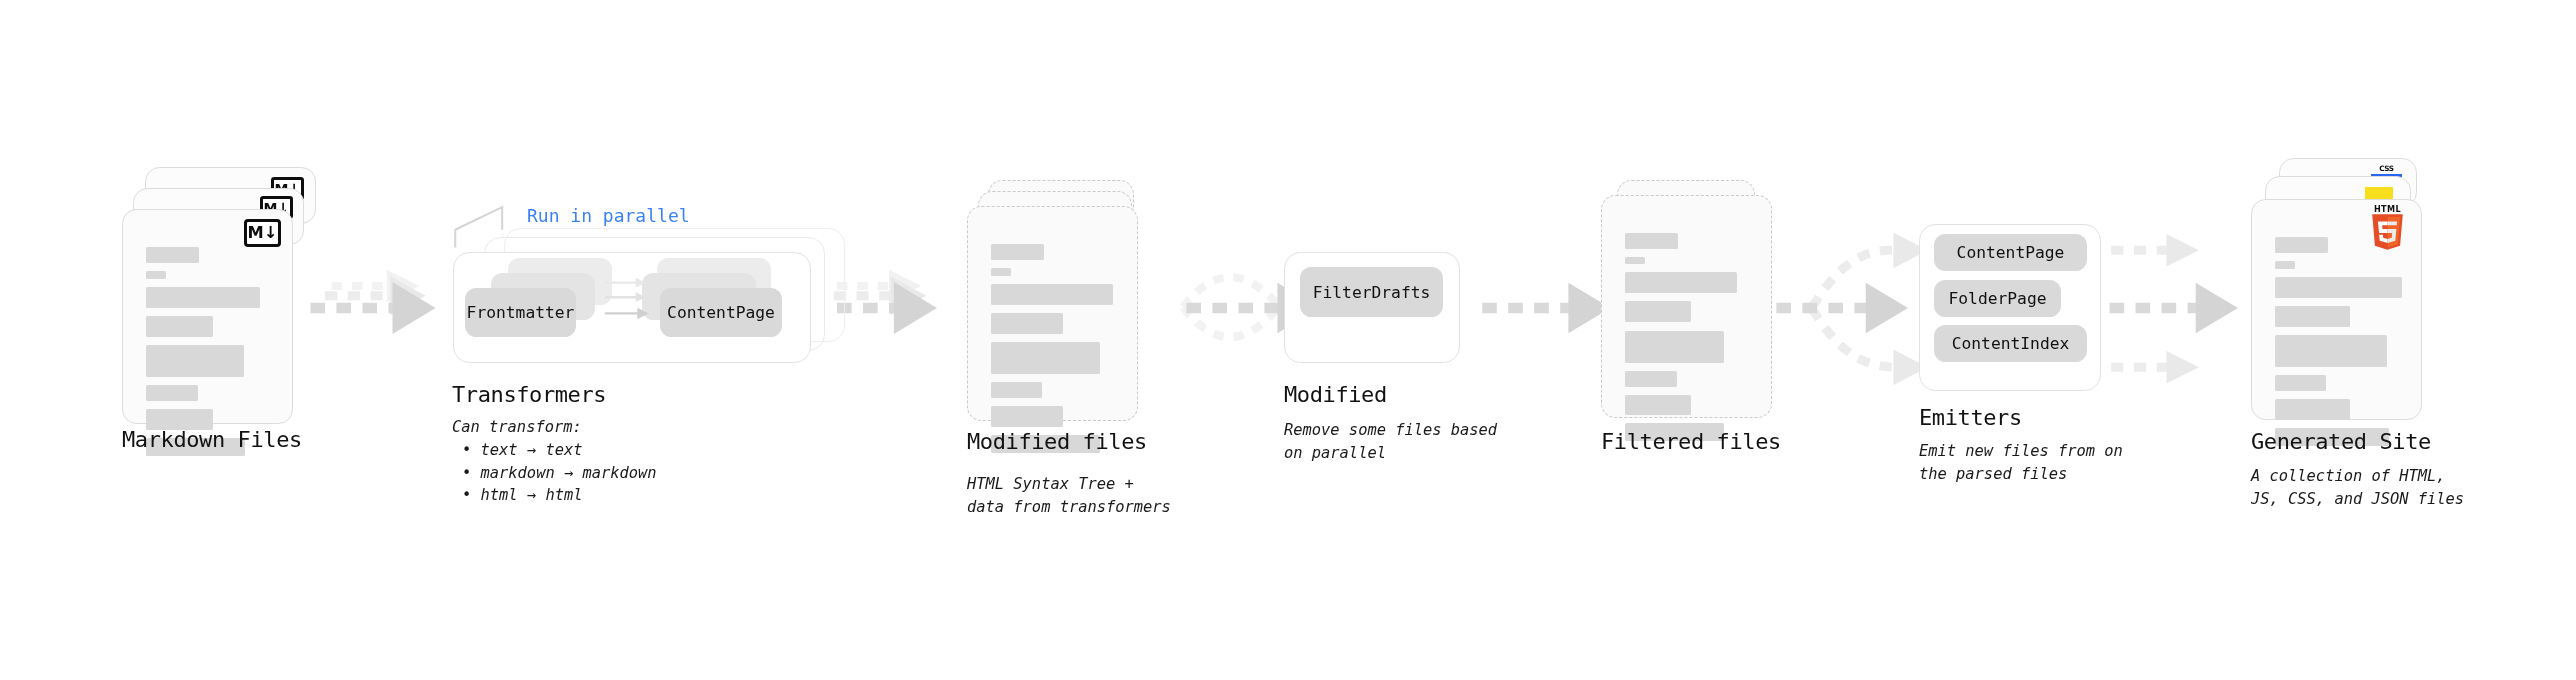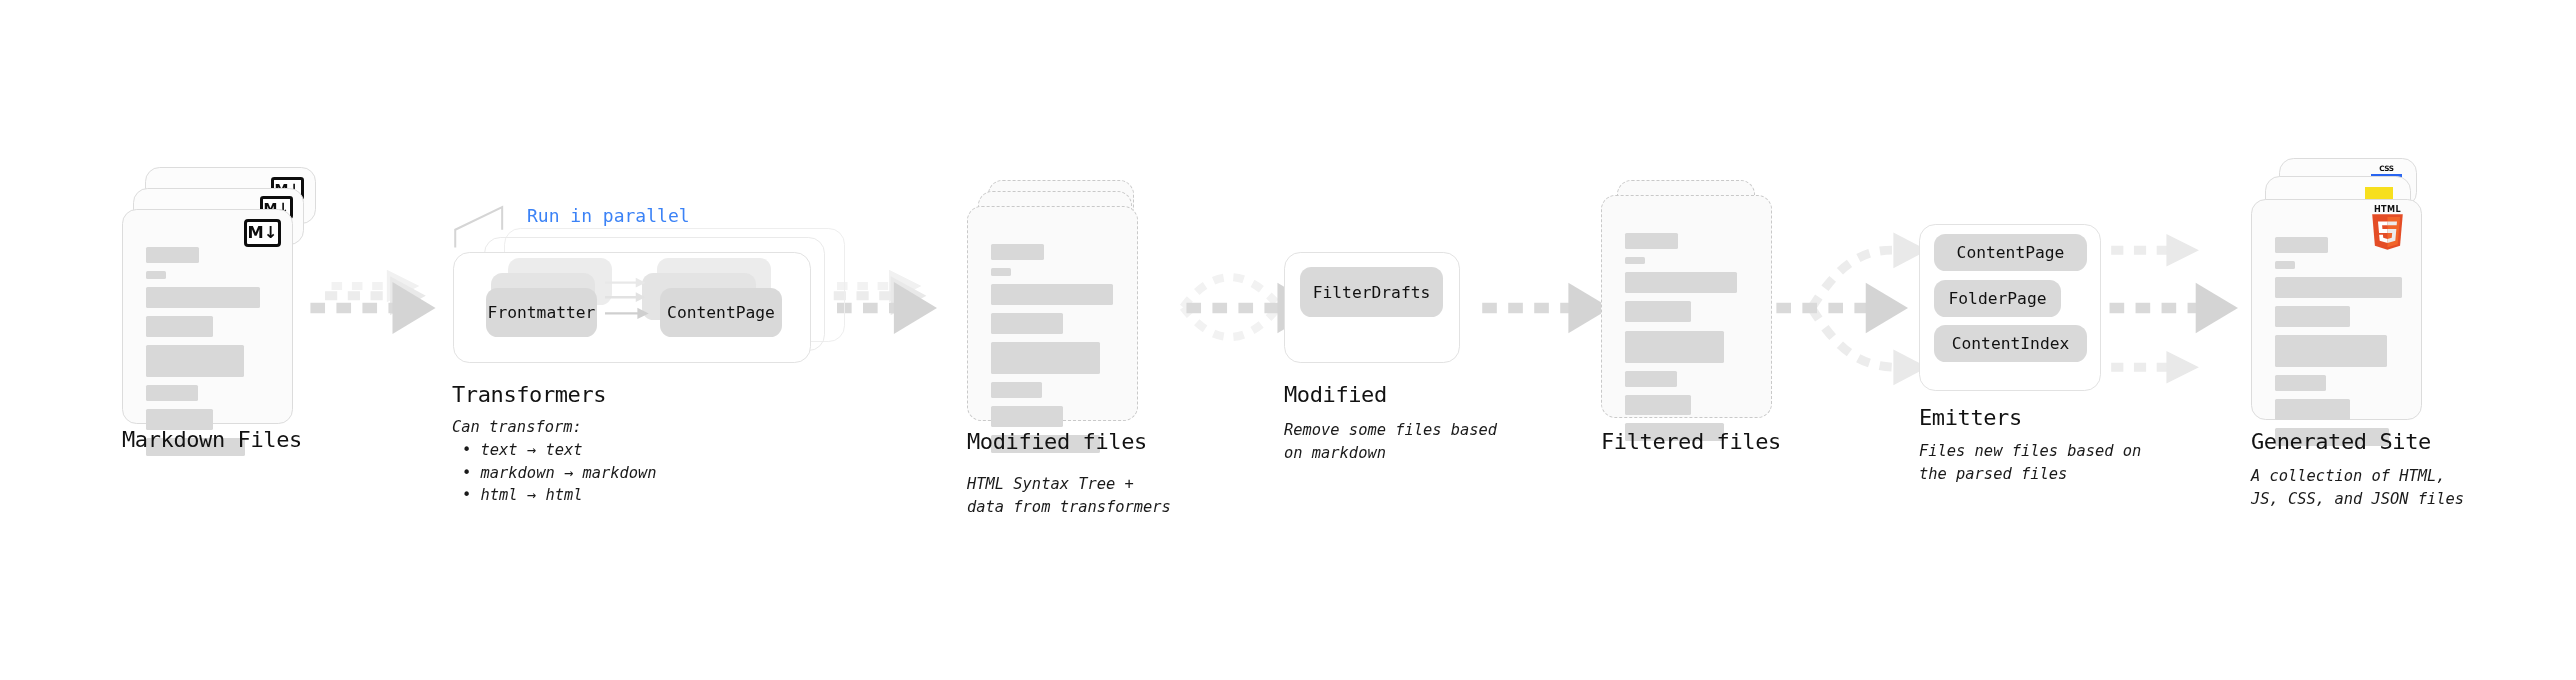--- a/index.html
+++ b/index.html
@@ -283,21 +283,21 @@
       <g>
         <line x1="0" y1="8" x2="40" y2="8" stroke="#e8e8e8" stroke-width="3"></line>
         <polygon points="38,2 50,8 38,14" fill="#e8e8e8"></polygon>
         <line x1="0" y1="26" x2="40" y2="26" stroke="#e2e2e2" stroke-width="3"></line>
         <polygon points="38,20 50,26 38,32" fill="#e2e2e2"></polygon>
         <line x1="0" y1="46" x2="42" y2="46" stroke="#cfcfcf" stroke-width="3"></line>
         <polygon points="40,39 54,46 40,53" fill="#cfcfcf"></polygon>
       </g>
     </svg>
 
-    <div class="pill" style="left:486px; top:288px; width:111px; height:49px;align-items:center;">
+    <div class="pill" style="left:465px; top:288px; width:111px; height:49px;align-items:center;">
       <span>Frontmatter</span>
     </div>
     <div class="pill" style="left:660px; top:288px; width:122px; height:49px;">
       <span>ContentPage</span>
     </div>
   </div>
 
   <div class="h-label" style="left:452px; top:382px;">Transformers</div>
   <div class="sub-label" style="left:452px; top:416px;">Can transform:</div>
   <div class="sub-label" style="left:462px; top:439px;">• text → text</div>
@@ -327,21 +327,21 @@
 
   <div>
     <div class="groupbox solidbg" style="left:1284px; top:252px; width:176px; height:111px;"></div>
     <div class="pill" style="left:1300px; top:267px; width:143px; height:50px;">
       <span>FilterDrafts</span>
     </div>
   </div>
 
   <div class="h-label" style="left:1284px; top:382px;">Modified</div>
   <div class="sub-label" style="left:1284px; top:419px;">Remove some files based</div>
-  <div class="sub-label" style="left:1284px; top:442px;">on markdown</div>
+  <div class="sub-label" style="left:1284px; top:442px;">on parallel</div>
 
   <div class="card-stack" style="left:1601px; top:180px;">
     <div class="fcard dashed" style="left:16.3px; top:0px; width:138px; height:49px;"></div>
     <div class="fcard dashed" style="left:0px; top:14.6px; width:171px; height:223px;">
       <div class="bars">
         <div class="bar" style="width:53px; height:16.3px;"></div>
         <div class="bar" style="width:19.5px; height:7.3px;"></div>
         <div class="bar" style="width:112px; height:21px;"></div>
         <div class="bar" style="width:66px; height:21px;"></div>
         <div class="bar" style="width:99px; height:32px;"></div>
@@ -361,21 +361,21 @@
     </div>
     <div class="pill" style="left:1934px; top:280px; width:127px; height:37px;">
       <span>FolderPage</span>
     </div>
     <div class="pill" style="left:1934px; top:325px; width:153px; height:37px;">
       <span>ContentIndex</span>
     </div>
   </div>
 
   <div class="h-label" style="left:1919px; top:405px;">Emitters</div>
-  <div class="sub-label" style="left:1919px; top:440px;">Files new files based on</div>
+  <div class="sub-label" style="left:1919px; top:440px;">Emit new files from on</div>
   <div class="sub-label" style="left:1919px; top:463px;">the parsed files</div>
 
   <div class="card-stack" style="left:2251px; top:158px;">
 
     <div class="fcard ghost" style="left:28px; top:0px; width:138px; height:49px;"></div>
     <div class="css-badge" style="left:120px; top:7.3px;">
       <div class="t">CSS</div>
       <div class="bar2"></div>
     </div>
 

